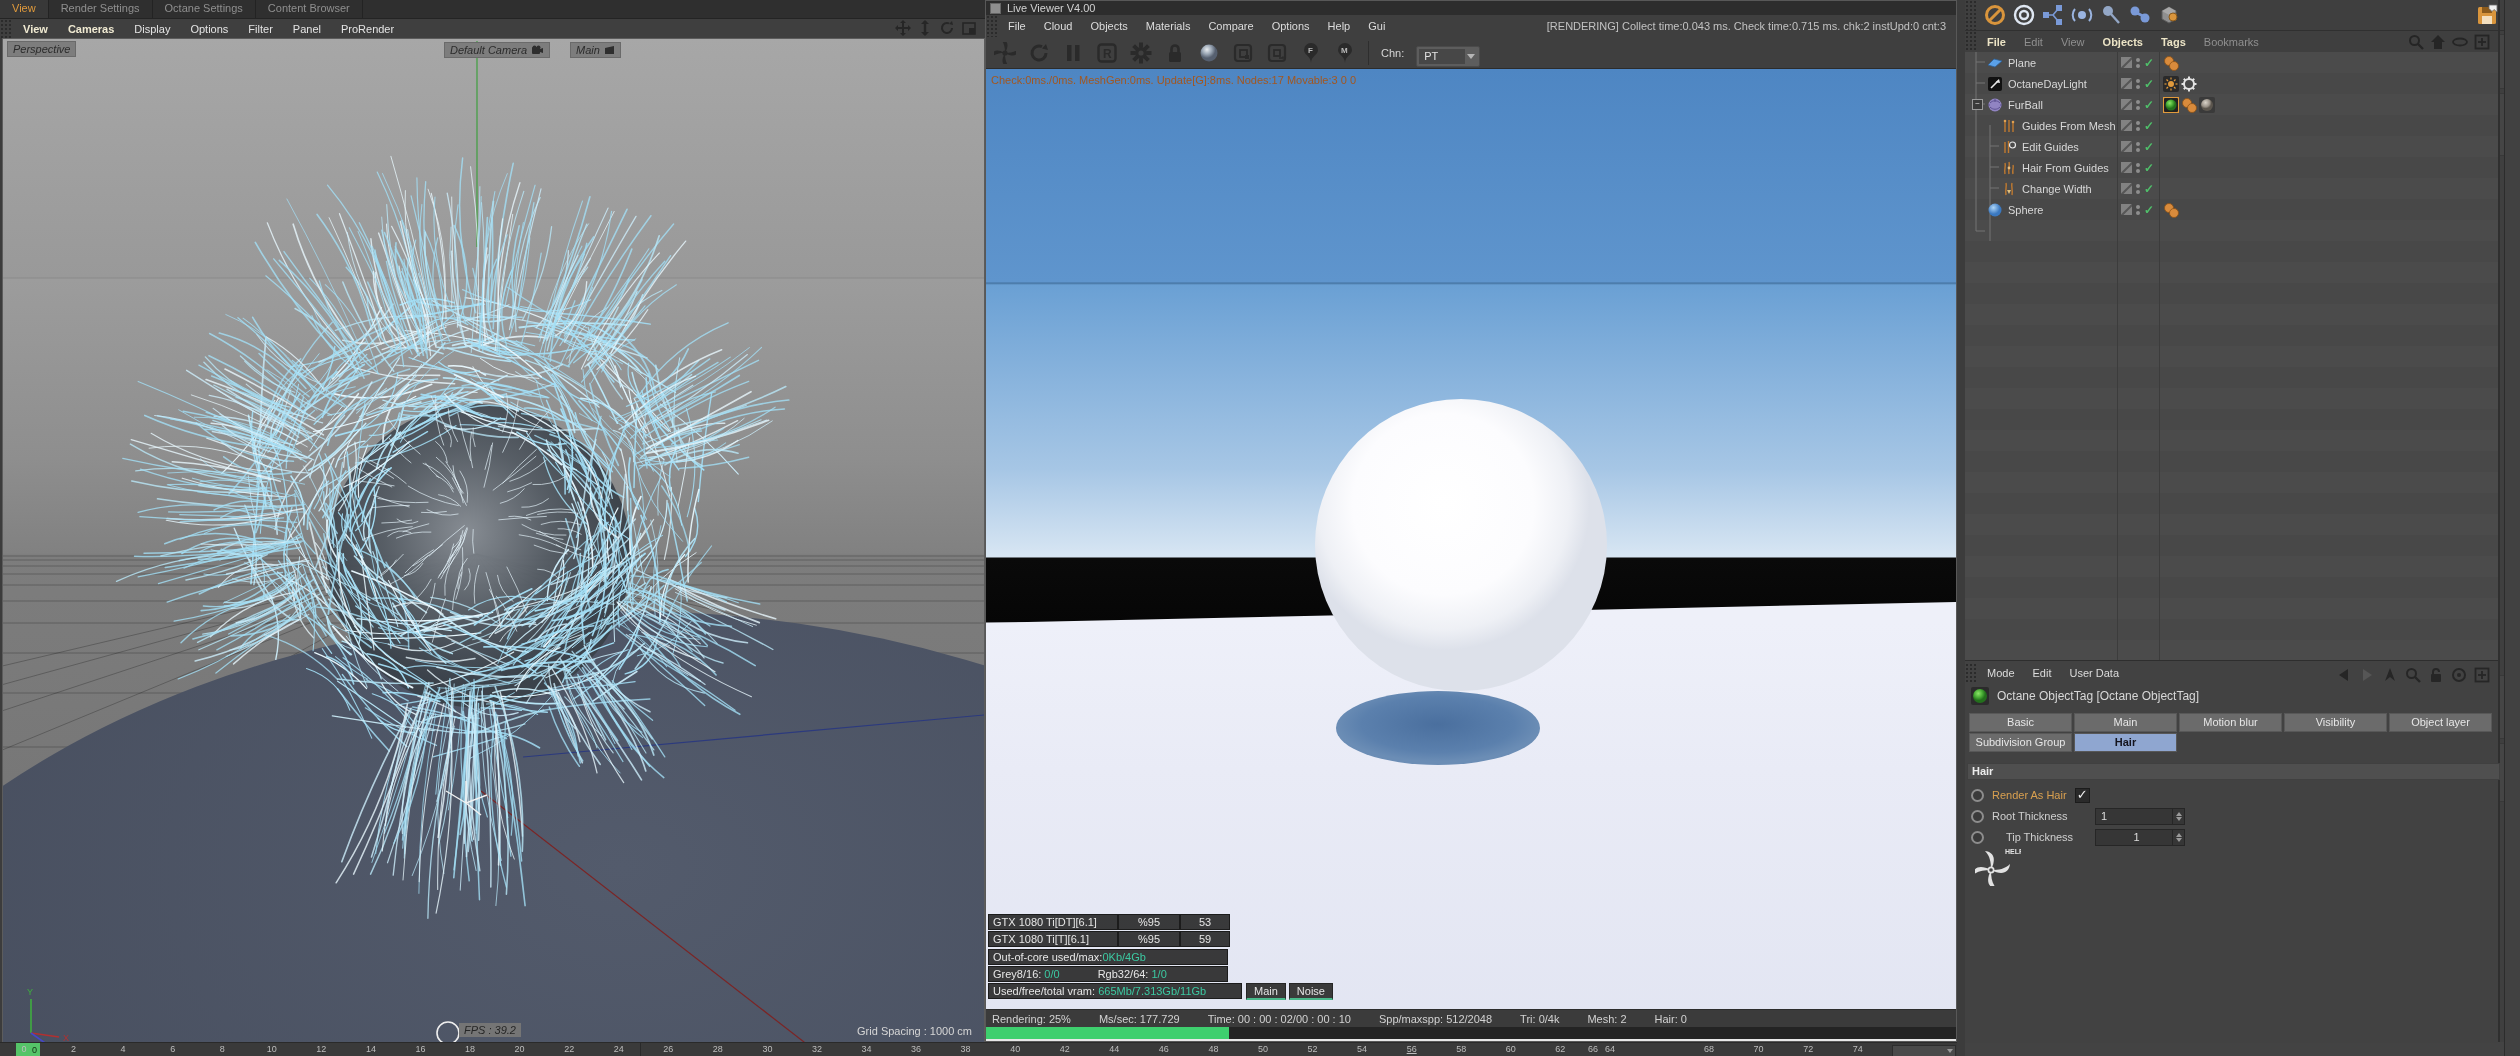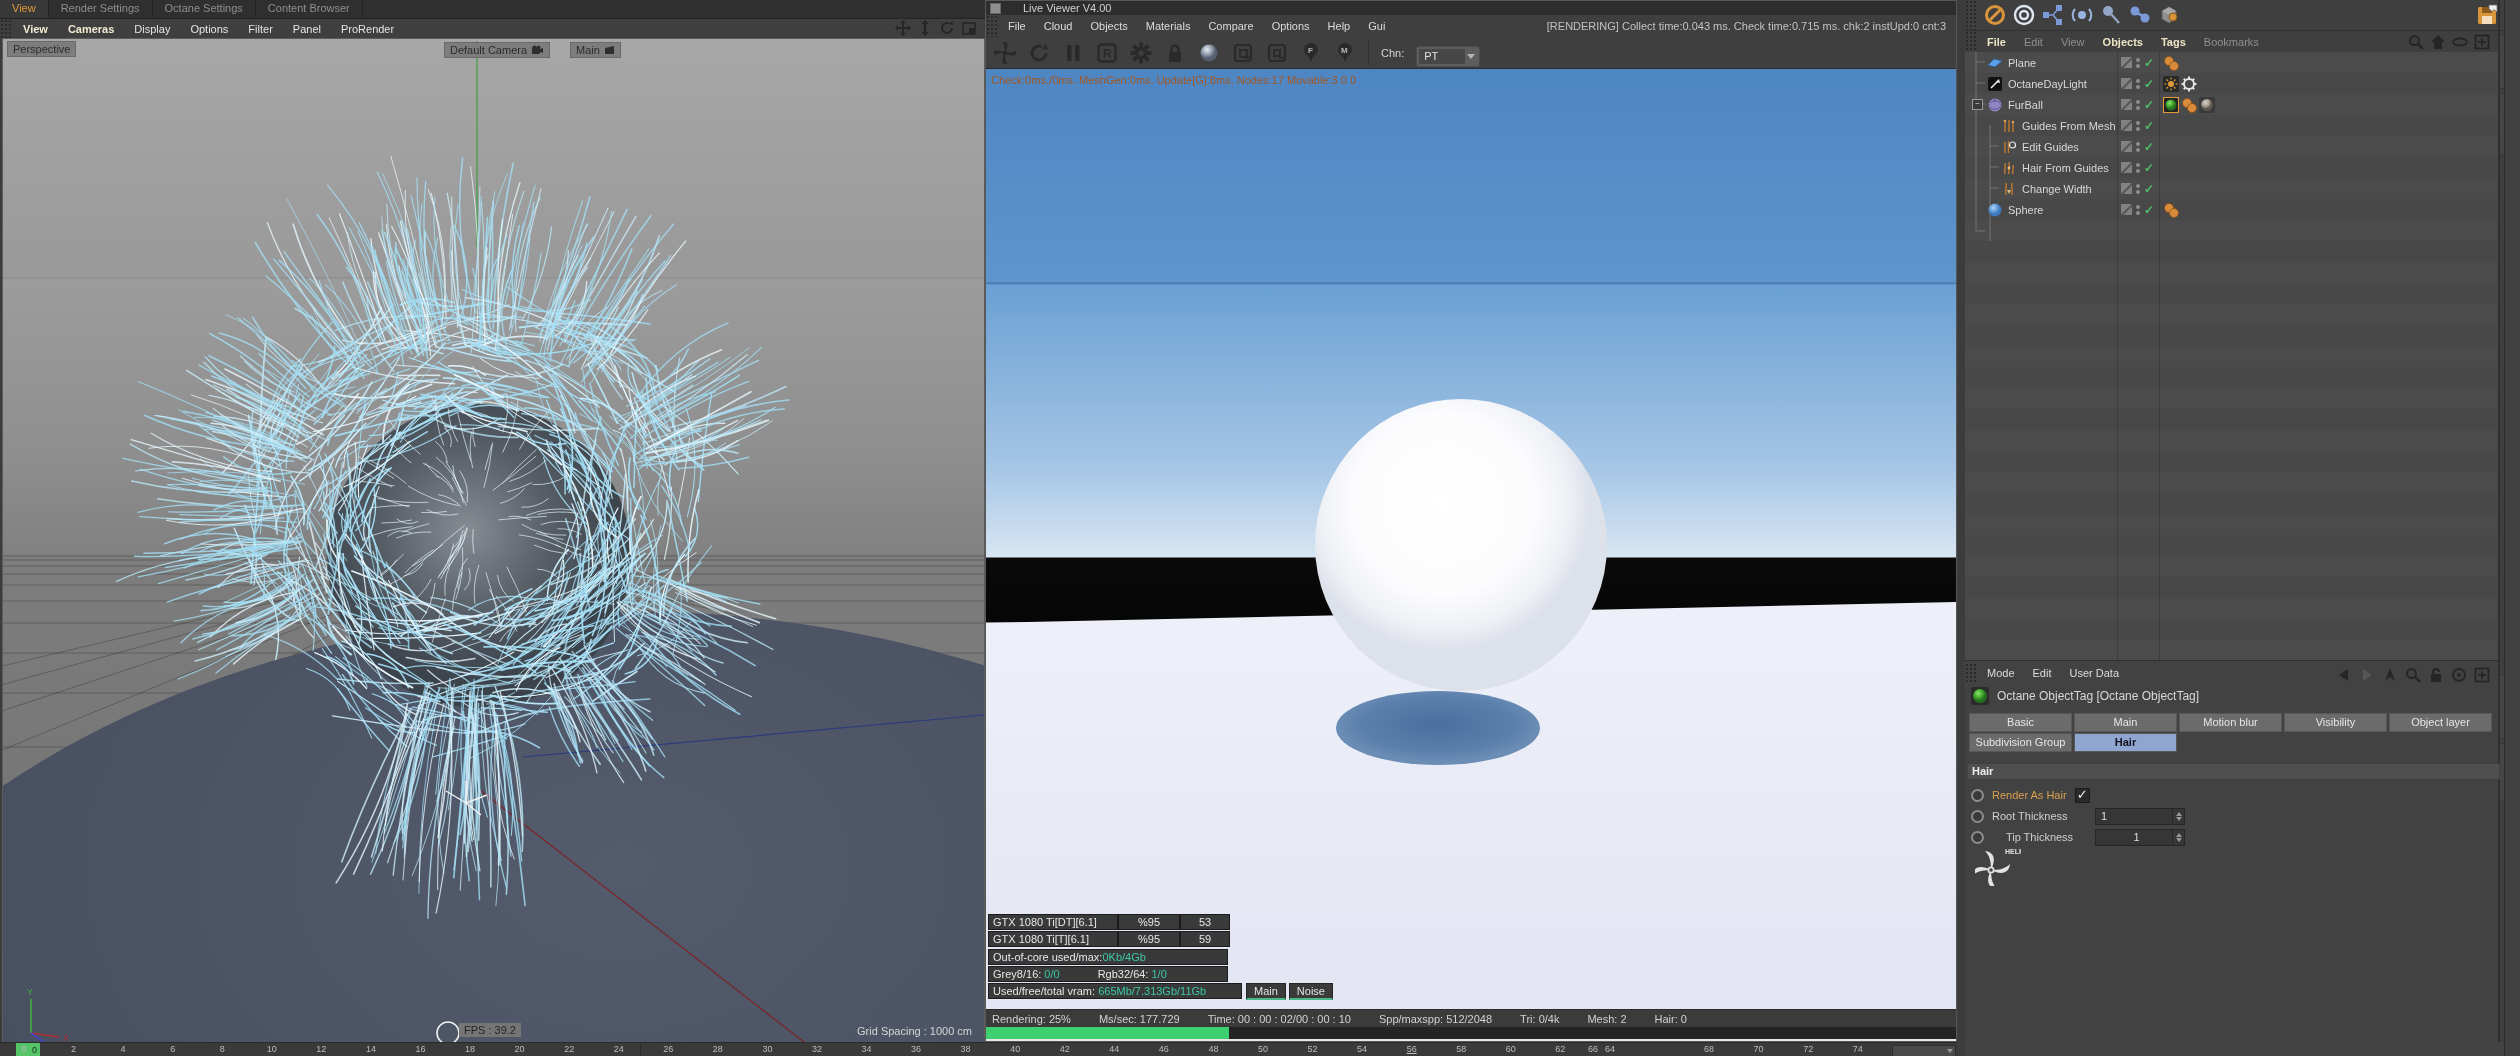--- a/index.html
+++ b/index.html
@@ -13,34 +13,34 @@
   .tab1.active{color:#e09a3c;background:#383838;}
   #menurow{left:0;top:19px;width:985px;height:19px;background:#3f3f3f;display:flex;align-items:center;}
   #menurow .item{margin:0 10px;color:#e4e4e4;}
   #menurow .item.bold{font-weight:bold;color:#f0ead2;}
   #vp-nav{right:8px;top:1px;display:flex;gap:6px;position:absolute;}
   
   #viewport{left:2px;top:38px;width:981px;height:1004px;border:1px solid #5c5c5c;
      background:
        linear-gradient(180deg,#a7a7a7 0px,#999 238px,#8a8a8a 239px,#9c9c9c 240px,#8e8e8e 420px,#818181 514px,#7d7d7d 516px,#707070 1004px);}
   #vp-svg{position:absolute;left:0;top:0;}
-  .hudchip{position:absolute;background:#7d7d7d;color:#2c2c2c;padding:1px 5px;font-size:11px;border:1px solid #6a6a6a;display:flex;align-items:center;gap:4px;}
+  .hudchip{position:absolute;background:#7d7d7d;color:#2c2c2c;padding:1px 5px;font-size:11px;border:1px solid #6a6a6a;display:flex;align-items:center;gap:4px;font-style:italic;}
   #fpschip{left:456px;top:984px;background:#757575;color:#262626;border:none;}
   #gridspacing{position:absolute;right:12px;top:986px;color:#d6d6d6;font-size:11px;}
   
   #timeline{left:0;top:1042px;width:1957px;height:14px;background:#3a3a3a;border-top:1px solid #2a2a2a;}
   .tl-num{position:absolute;top:1px;font-size:9px;color:#bdbdbd;transform:translateX(-50%);}
   #tl-marker{position:absolute;left:16px;top:0;width:24px;height:14px;background:#55c468;color:#143015;
      font-size:9px;text-align:right;padding-right:3px;box-sizing:border-box;line-height:14px;}
   #tl-end{position:absolute;left:1892px;top:2px;width:62px;height:10px;background:#4a4a4a;border:1px solid #2d2d2d;}
   #tl-end:after{content:"";position:absolute;right:2px;top:3px;border-left:3px solid transparent;border-right:3px solid transparent;border-top:4px solid #9a9a9a;}
   #rightbottom{left:1965px;top:1042px;width:555px;height:14px;background:#434343;}
   
   #lv{left:985px;top:0;width:972px;height:1042px;background:#3f3f3f;border:1px solid #585858;box-sizing:border-box;}
-  #lv-title{position:absolute;left:0;top:0;width:100%;height:14px;background:#2d2d2d;display:flex;align-items:center;gap:22px;padding-left:4px;box-sizing:border-box;color:#d2d2d2;}
+  #lv-title{position:absolute;left:0;top:0;width:100%;height:14px;background:#2d2d2d;display:flex;align-items:center;gap:6px;padding-left:4px;box-sizing:border-box;color:#d2d2d2;}
   #lv-winicon{width:9px;height:9px;background:#8f8f8f;border:1px solid #666;}
   #lv-menu{position:absolute;left:0;top:14px;width:100%;height:22px;background:#3f3f3f;display:flex;align-items:center;}
   #lv-menu .item{margin:0 9px;color:#dcdcdc;}
   #lv-status{position:absolute;right:10px;top:0;height:22px;display:flex;align-items:center;color:#c2c2c2;font-size:11px;}
   #lv-toolbar{position:absolute;left:0;top:36px;width:100%;height:32px;background:#3f3f3f;border-bottom:1px solid #2c2c2c;display:flex;align-items:center;gap:12px;padding-left:8px;box-sizing:border-box;}
   .lv-sep{width:1px;height:24px;background:#2e2e2e;}
   #chn-label{color:#d6d6d6;}
   #chn-dd{width:62px;height:19px;background:#5d5d5d;border:1px solid #4a4a4a;border-radius:2px;display:flex;align-items:center;margin-top:8px;}
   #chn-dd .well{flex:1;height:15px;margin:0 2px;background:#474747;color:#e2e2e2;padding-left:5px;line-height:15px;}
   #chn-dd .arr{border-left:4px solid transparent;border-right:4px solid transparent;border-top:5px solid #b5b5b5;margin-right:4px;}

